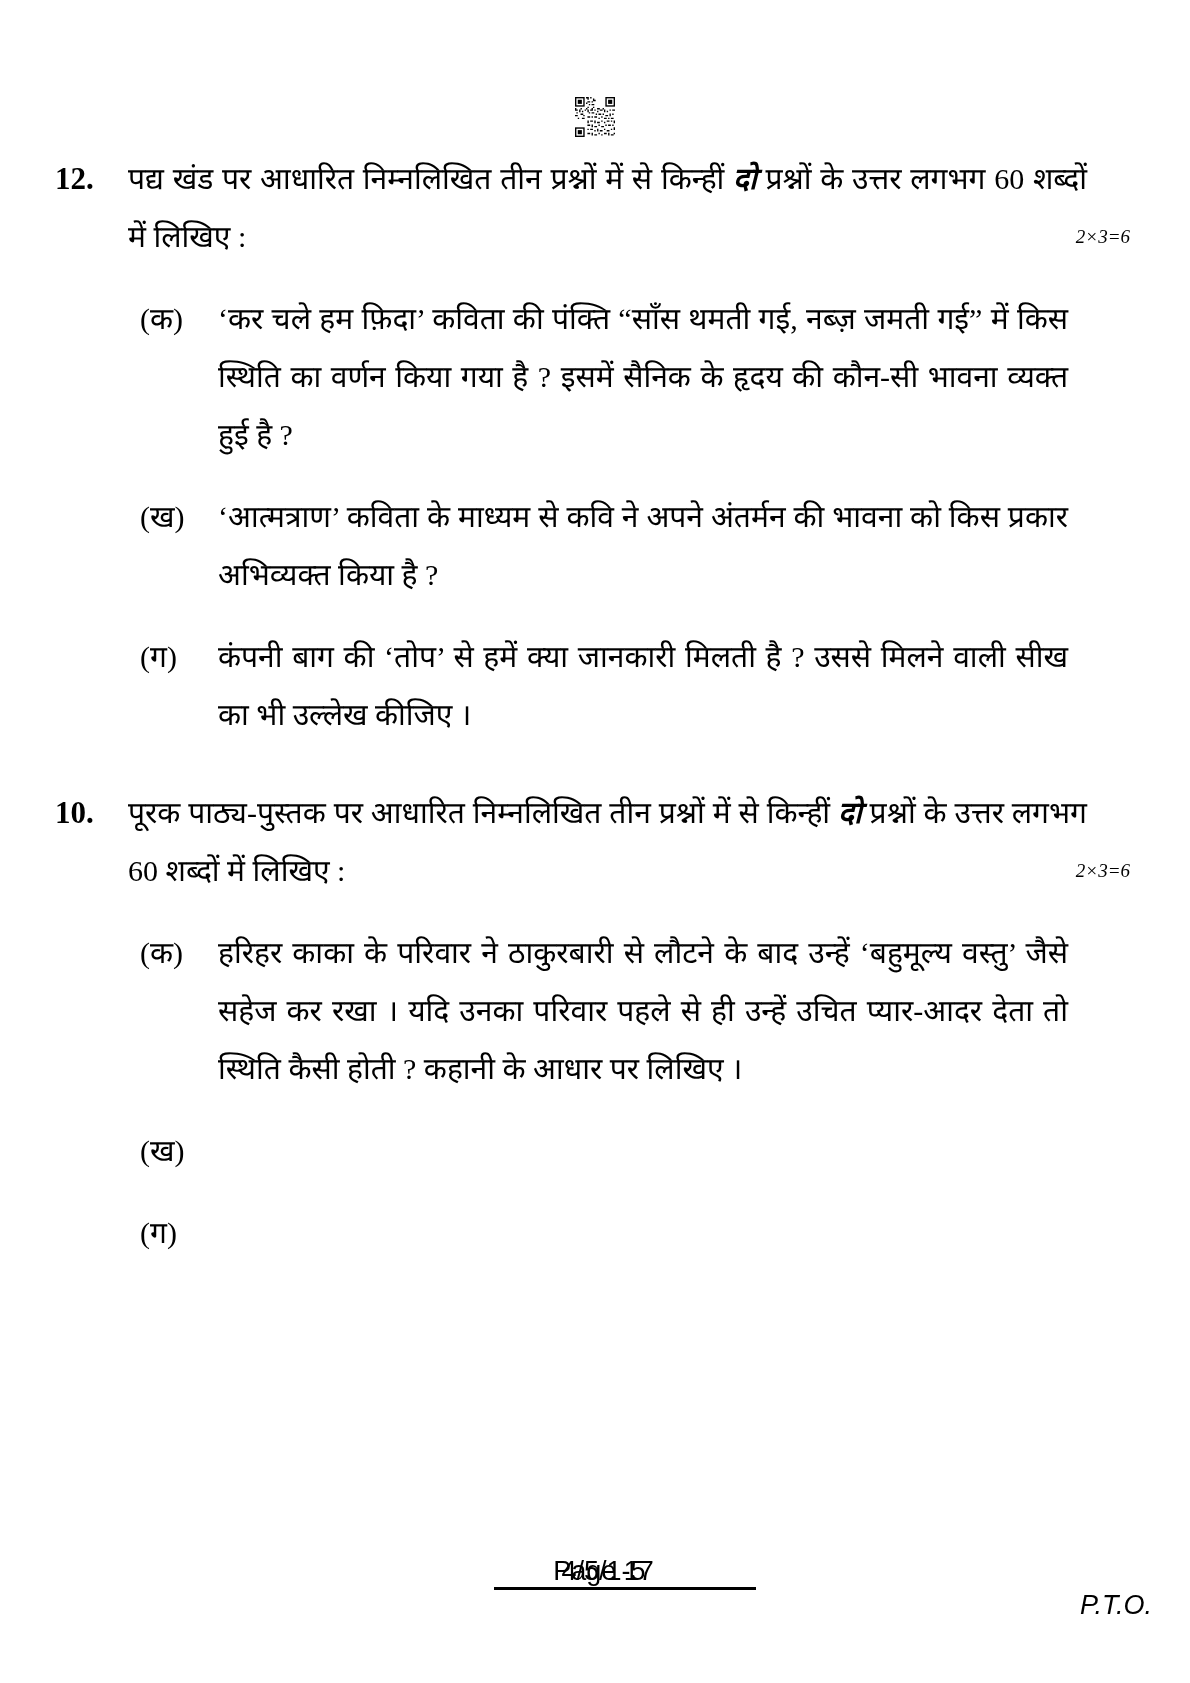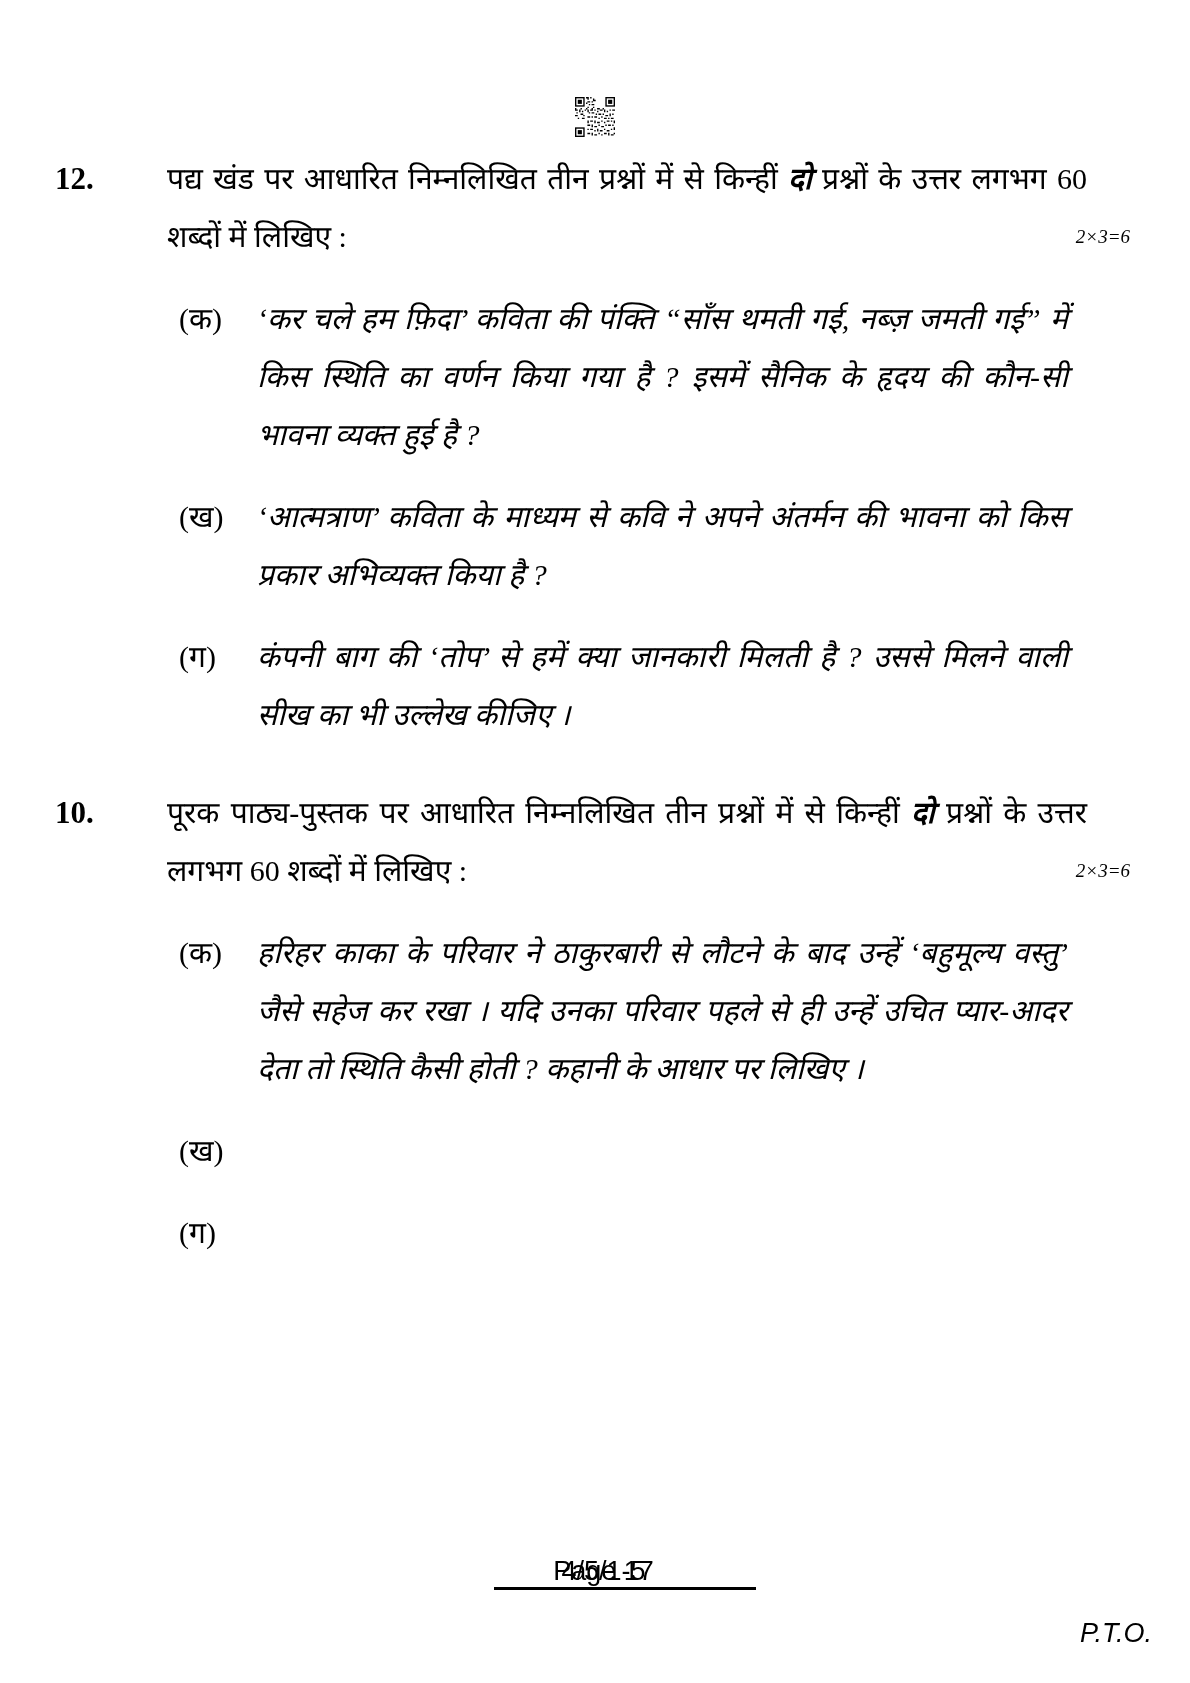--- a/index.html
+++ b/index.html
@@ -20,38 +20,38 @@
     width: 100%;
     display: flex;
     justify-content: center;
   }
   .content {
     position: absolute;
     top: 150px;
     left: 55px;
     right: 60px;
   }
-  .q { display: flex; font-size: 30px; line-height: 58px; gap: 39px; }
+  .q { display: flex; font-size: 30px; line-height: 58px; }
   .q13 { margin-top: 40px; }
   .qnum { width: 73px; flex: none; font-weight: 700; font-size: 31px; }
   .qbody { flex: 1; min-width: 0; }
   .qintro-row { position: relative; }
   .qintro { margin: 0 43px 0 0; text-align: justify; }
   .em { font-weight: 700; font-style: italic; }
   .marks {
     position: absolute;
     right: 0;
     bottom: 0;
     font-style: italic;
     font-size: 19px;
     white-space: nowrap;
   }
   .sub { display: flex; margin-top: 24px; padding-left: 12px; }
   .sublabel { width: 78px; flex: none; }
-  .subtext { flex: 1; margin: 0 62px 0 0; text-align: justify; font-style: italic; }
+  .subtext { flex: 1; margin: 0 62px 0 0; text-align: justify; }
   .footer {
     position: absolute;
     top: 1556px;
     left: 55px;
     right: 38px;
     display: flex;
     align-items: center;
     font-family: "Liberation Sans", "DejaVu Sans", sans-serif;
     font-size: 27px;
     flex-direction: column;
@@ -63,21 +63,21 @@
     background: #000;
     margin-left: 42px;
     flex: none;
   }
   .pagenum {
     position: absolute;
     left: 50%;
     transform: translateX(-50%);
     white-space: nowrap;
   }
-  .pto { margin-left: auto; font-style: italic; font-weight: 500; white-space: nowrap; margin-top: 28px; }
+  .pto { margin-left: auto; font-style: italic; font-weight: 500; white-space: nowrap; }
 </style>
 </head>
 <body>
 
 <div class="page">
 
   <div class="qr-wrap">
     <svg width="40" height="44" viewBox="0 0 29 29" aria-hidden="true">
       <rect x="0" y="0" width="7" height="7" fill="#000"></rect>
       <rect x="1" y="1" width="5" height="5" fill="#fff"></rect>

